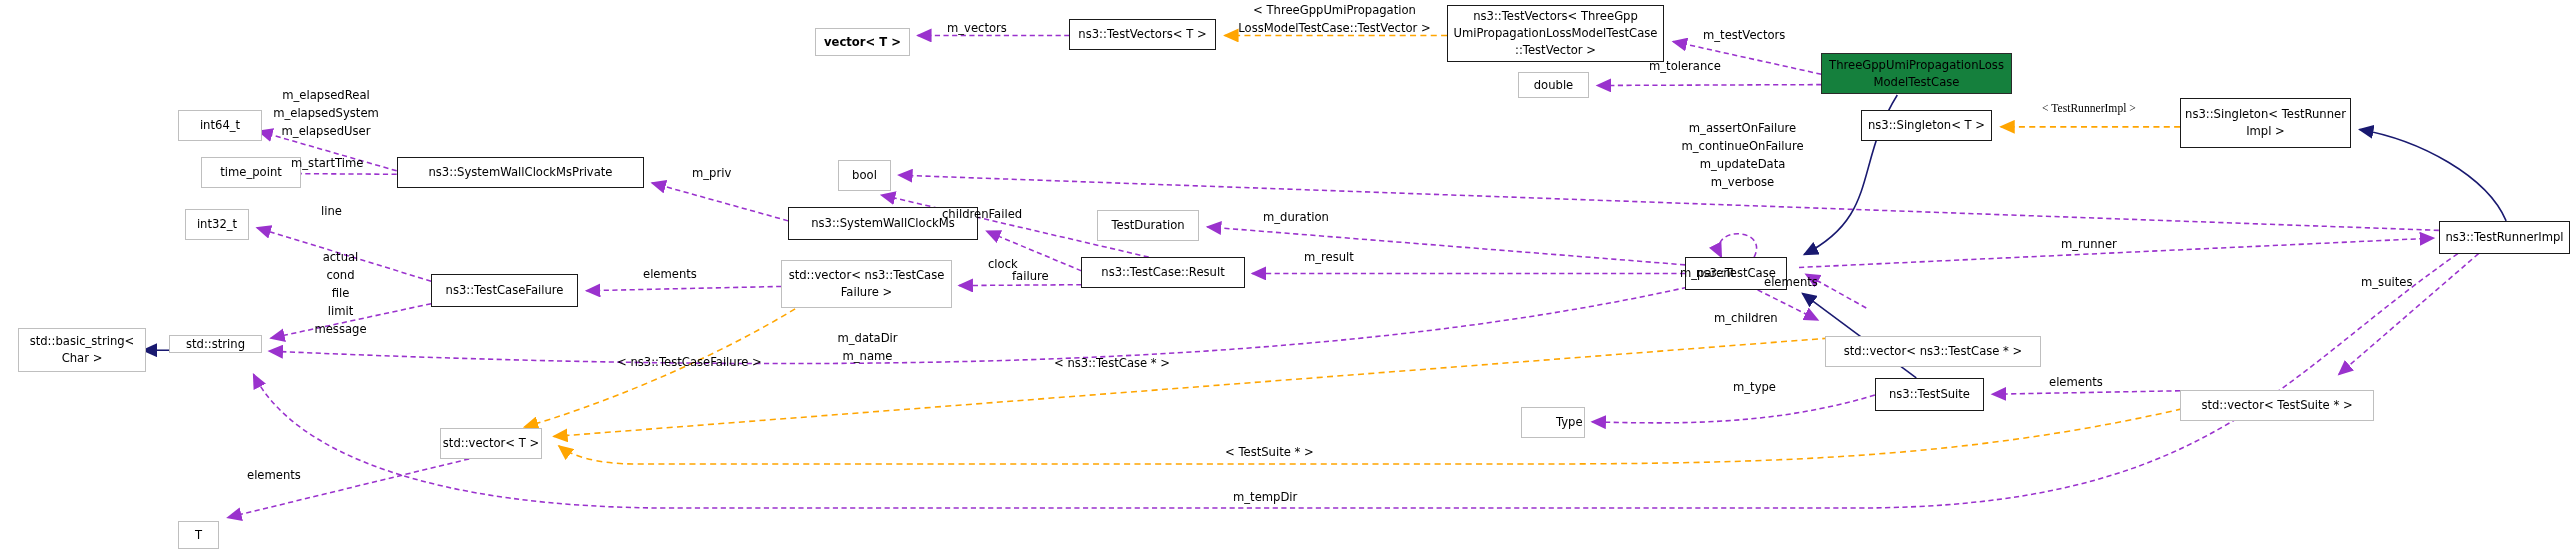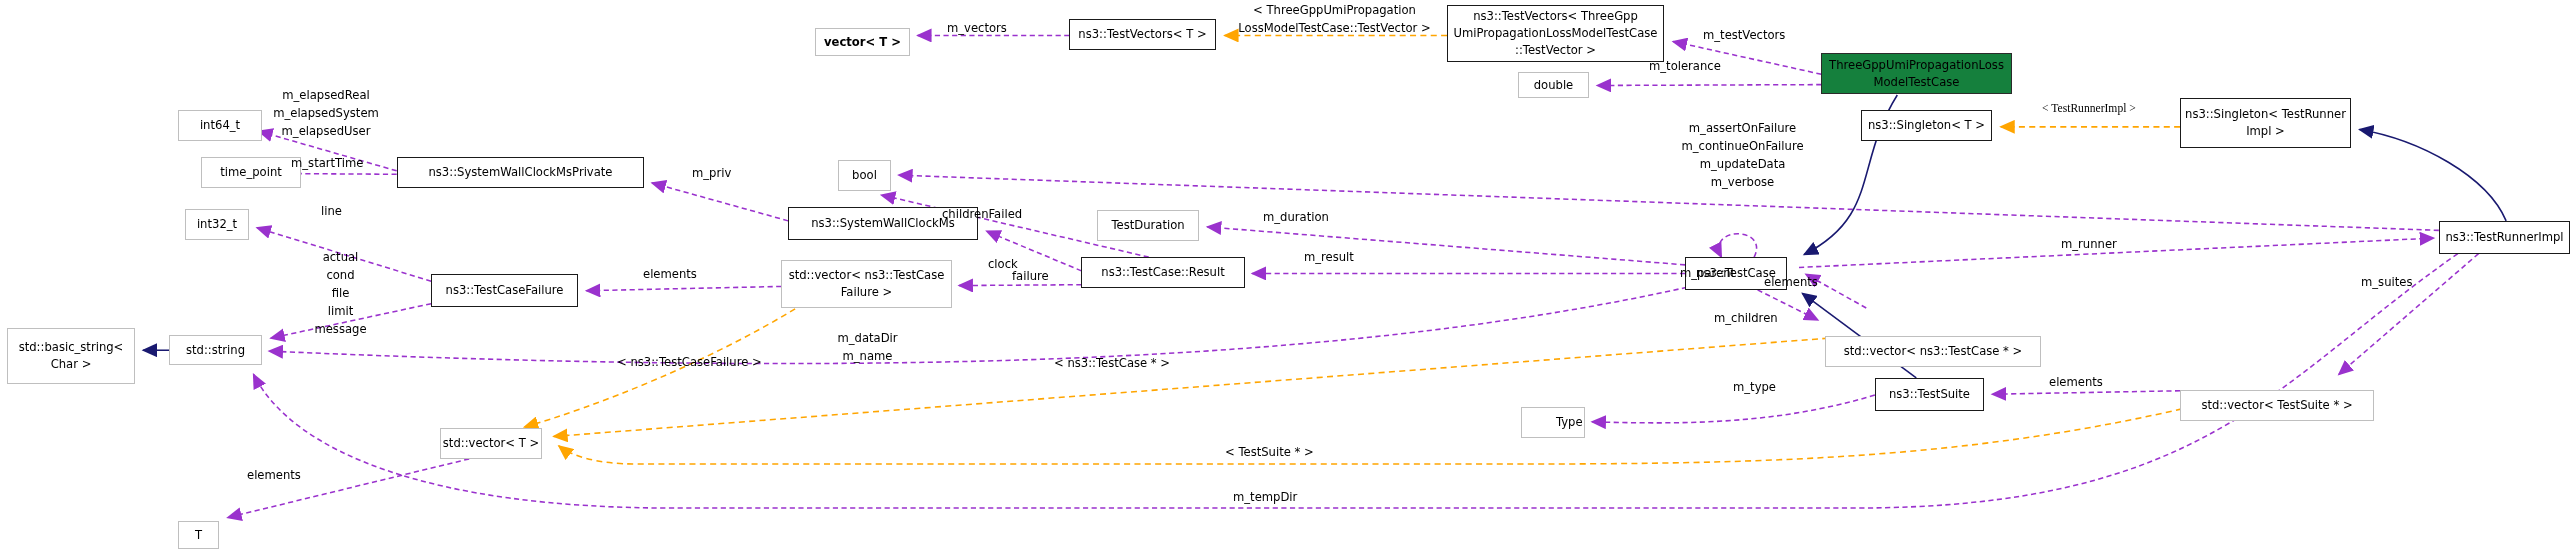--- a/index.html
+++ b/index.html
@@ -150,26 +150,26 @@
 
   <div class="node doc" style="left:431px;top:274px;width:147px;height:33px;">
     <span>ns3::TestCaseFailure</span>
   </div>
 
   <div class="node" style="left:781px;top:260px;width:171px;height:48px;">
     <span>std::vector&lt; ns3::TestCase</span>
     <span>Failure &gt;</span>
   </div>
 
-  <div class="node" style="left:7px;top:328px;width:128px;height:56px;">
+  <div class="node" style="left:18px;top:328px;width:128px;height:44px;">
     <span>std::basic_string&lt;</span>
     <span>Char &gt;</span>
   </div>
 
-  <div class="node" style="left:169px;top:335px;width:93px;height:30px;">
+  <div class="node" style="left:169px;top:335px;width:93px;height:18px;">
     <span>std::string</span>
   </div>
 
   <div class="node doc" style="left:1685px;top:257px;width:102px;height:33px;">
     <span>ns3::TestCase</span>
   </div>
 
   <div class="node" style="left:1825px;top:307px;width:216px;height:31px;margin-top:29px;">
     <span>std::vector&lt; ns3::TestCase * &gt;</span>
   </div>

